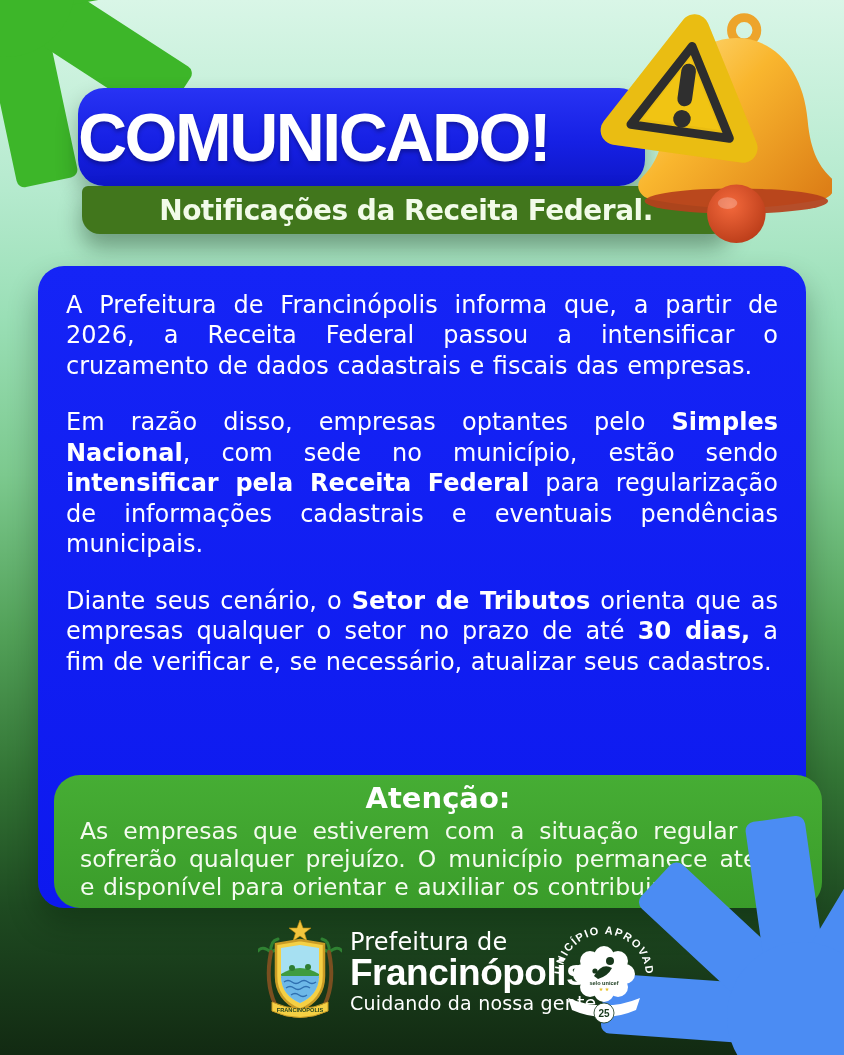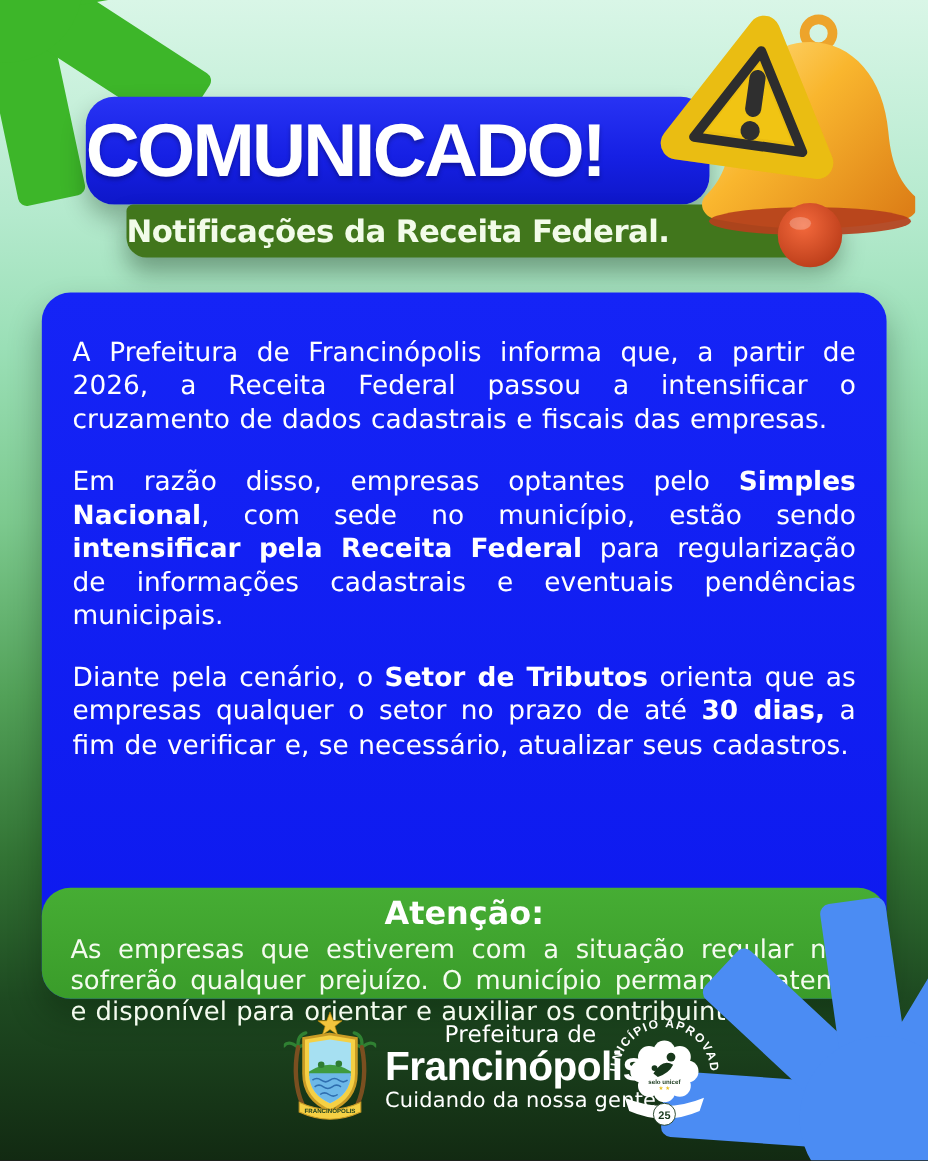--- a/index.html
+++ b/index.html
@@ -26,64 +26,63 @@
     box-shadow:0 12px 22px rgba(0,25,0,.30);
   }
   .title-banner .title {
     color:#fff; font-family:"Liberation Sans", sans-serif;
     font-weight:900; font-size:68px; letter-spacing:-2.5px; white-space:nowrap;
     text-shadow:0 3px 4px rgba(0,0,40,.35);
   }
   .subtitle-strip {
     position:absolute; left:82px; top:186px; width:648px; height:48px;
     background:#41761c; border-radius:6px 16px 18px 18px; z-index:2;
-    display:flex; align-items:center; justify-content:flex-start;
+    display:flex; align-items:center; justify-content:center;
     box-shadow:0 14px 22px rgba(0,25,0,.35);
-    margin-left:33px;
   }
   .subtitle-strip .subtitle {
     color:#f2fbe9; font-weight:bold; font-size:28px; letter-spacing:-0.5px; white-space:nowrap;
   }
   .alert-art { position:absolute; right:12px; top:2px; width:244px; height:242px; z-index:3; }
 
   
   .notice-card {
     position:absolute; left:38px; top:266px; width:768px; height:642px;
     background:linear-gradient(180deg,#1524f6 0%, #0d19ef 100%);
     border-radius:26px; z-index:4;
     box-shadow:0 16px 30px rgba(0,20,0,.30);
   }
-  .notice-body { padding:39px 28px 0 28px; }
+  .notice-body { padding:24px 28px 0 28px; }
   .notice-body p {
     color:#fff; font-size:24px; line-height:1.27; text-align:justify;
     margin-bottom:26px; word-spacing:1px;
   }
   .notice-body b { font-weight:bold; }
 
   .attention-panel {
-    position:absolute; left:0; bottom:0; width:768px; height:101px;
+    position:absolute; left:16px; bottom:0; width:768px; height:133px;
     background:linear-gradient(180deg,#46ad34 0%, #3a9c2a 100%);
     border-radius:26px; padding-top:6px;
   }
   .attention-title { color:#fff; font-weight:bold; font-size:29px; text-align:center; }
   .attention-body {
     color:#f4fbef; font-size:23.5px; line-height:1.2; text-align:justify;
     padding:2px 26px 0 26px; word-spacing:1px;
   }
 
   
   .footer { position:absolute; left:0; bottom:0; width:100%; height:145px; z-index:6; }
   .secretariat {
     position:absolute; left:28px; top:30px; width:226px; text-align:right;
     color:#fff; font-size:24.5px; line-height:1.05; font-weight:bold; letter-spacing:-0.3px;
   }
   .secretariat .l2 b { font-weight:900; }
   .crest { position:absolute; left:258px; top:6px; width:84px; height:104px; }
   .wordmark { position:absolute; left:350px; top:20px; color:#fff; }
-  .wordmark .org-line1 { font-size:21px; line-height:1; letter-spacing:.2px;text-align:center; }
+  .wordmark .org-line1 { font-size:24px; line-height:1; letter-spacing:.2px; }
   .wordmark .org-name  { font-family:"Liberation Sans",sans-serif; font-size:37px; font-weight:900; line-height:1.05; letter-spacing:-0.5px; }
   .wordmark .org-tagline { font-size:19px; line-height:1.1; letter-spacing:.2px; }
   .seal { position:absolute; left:548px; top:0px; width:112px; height:126px; }
 </style>
 </head>
 <body>
 
 <div class="page">
 
   <svg class="burst-green" viewBox="0 0 330 330" aria-hidden="true">
@@ -131,21 +130,21 @@
       <path d="M100 42 L151 130 L49 130 Z" fill="none" stroke="#2d2d2d" stroke-width="9" stroke-linejoin="round"></path>
       <rect x="92.5" y="60" width="15" height="44" rx="7.5" fill="#2f2f2f"></rect>
       <circle cx="100" cy="117" r="9" fill="#2f2f2f"></circle>
     </g>
   </svg>
 
   <div class="notice-card">
     <div class="notice-body">
       <p><span>A Prefeitura de Francinópolis informa que, a partir de 2026, a Receita Federal passou a intensificar o cruzamento de dados cadastrais e fiscais das empresas.</span></p>
       <p><span>Em razão disso, empresas optantes pelo </span><b>Simples Nacional</b><span>, com sede no município, estão sendo </span><b>intensificar pela Receita Federal</b><span> para regularização de informações cadastrais e eventuais pendências municipais.</span></p>
-      <p><span>Diante pela cenário, o </span><b>Setor de Tributos</b><span> orienta que as empresas qualquer o setor no prazo de até </span><b>30 dias,</b><span> a fim de verificar e, se necessário, atualizar seus cadastros.</span></p>
+      <p><span>Diante seus cenário, o </span><b>Setor de Tributos</b><span> orienta que as empresas qualquer o setor no prazo de até </span><b>30 dias,</b><span> a fim de verificar e, se necessário, atualizar seus cadastros.</span></p>
     </div>
     <div class="attention-panel">
       <div class="attention-title">Atenção:</div>
       <div class="attention-body">As empresas que estiverem com a situação regular não sofrerão qualquer prejuízo. O município permanece atento e disponível para orientar e auxiliar os contribuintes.</div>
     </div>
   </div>
 
   <svg class="burst-blue" viewBox="0 0 310 310" aria-hidden="true">
     <g fill="#4b8cf3" transform="rotate(-8 210 210)">
       <rect x="180" y="10" width="60" height="205" rx="9" transform="rotate(-78 210 210)"></rect>

